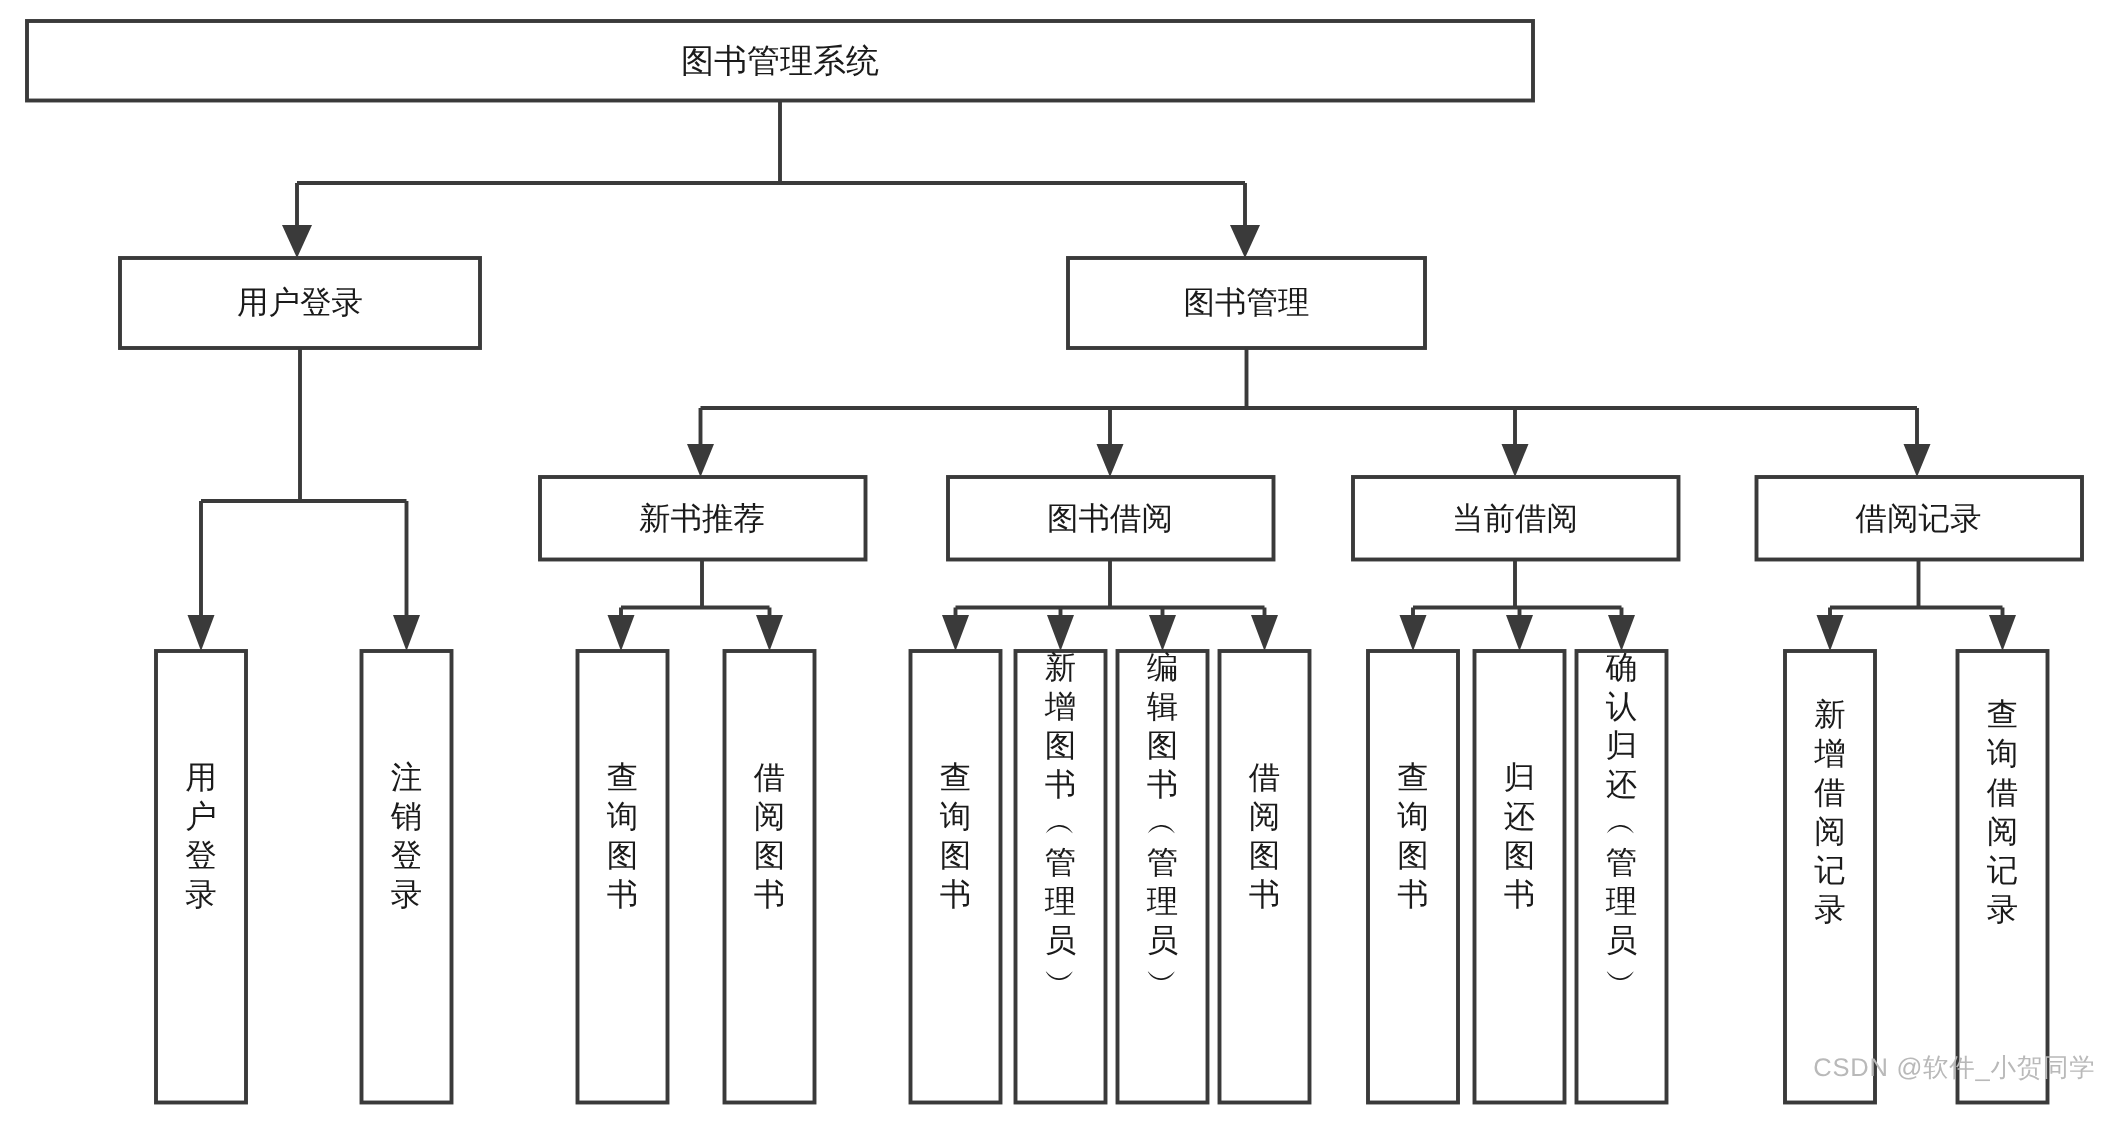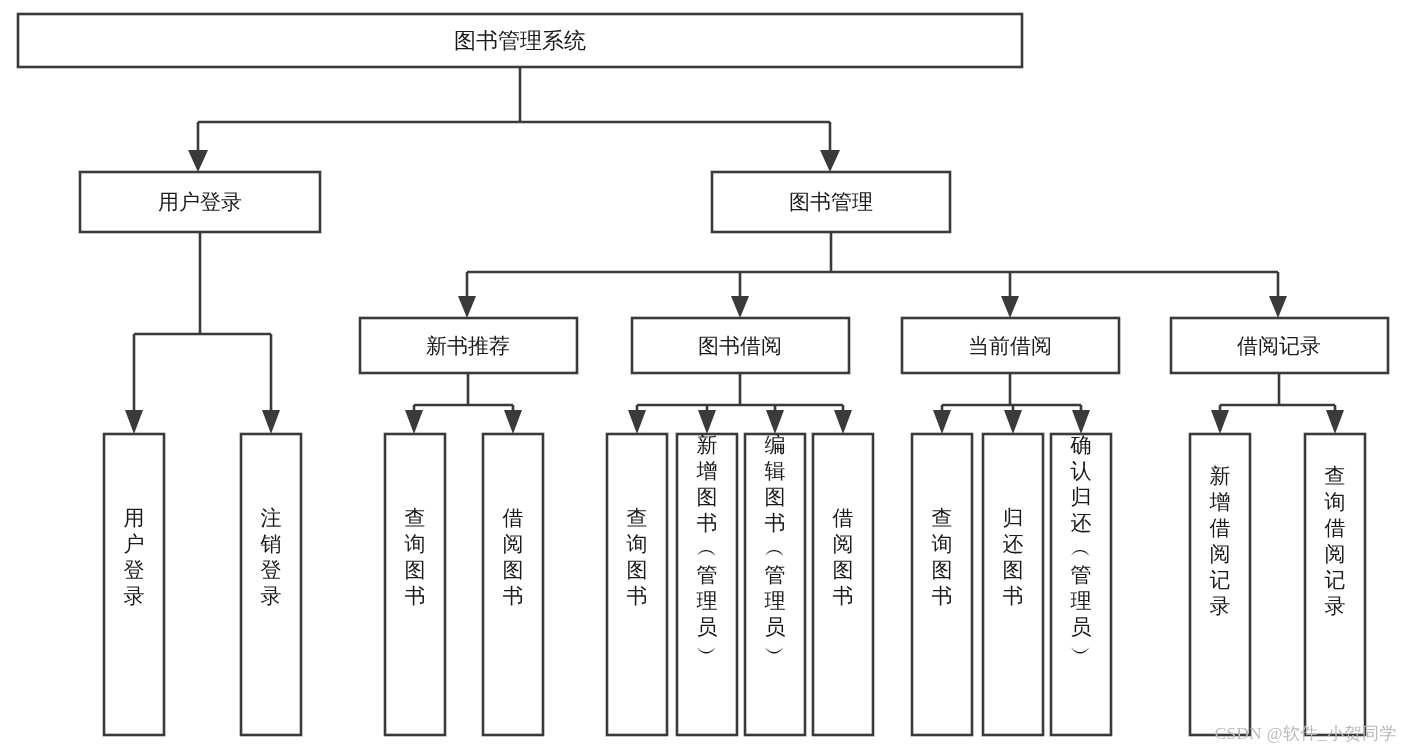--- a/index.html
+++ b/index.html
@@ -55,22 +55,22 @@
     fill: #1a1a1a;
     font-size: 21px;
     text-anchor: middle;
   }
   .title-label {
     font-size: 22px;
   }
   .watermark {
     position: absolute;
     right: 8px;
-    bottom: 2px;
-    font-family: Liberation Serif, serif;
+    bottom: 24px;
+    font-family: Liberation Sans, sans-serif;
     font-size: 17px;
     color: #b9b9b9;
     white-space: nowrap;
     letter-spacing: 0.5px;
     pointer-events: none;
   }
 </style>
 </head>
 <body>
 

